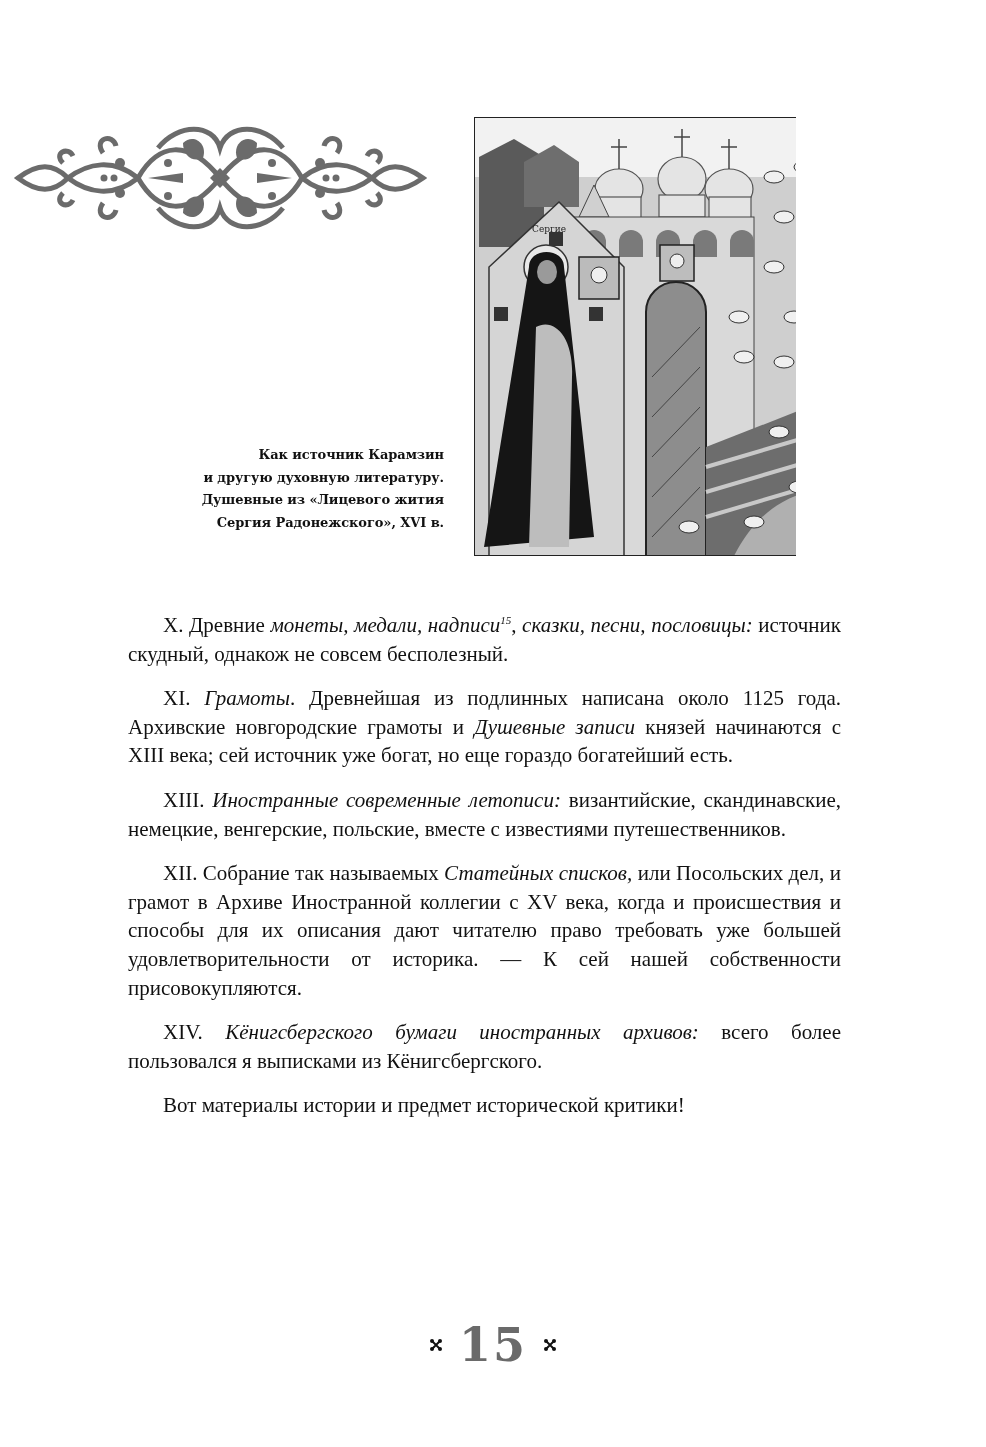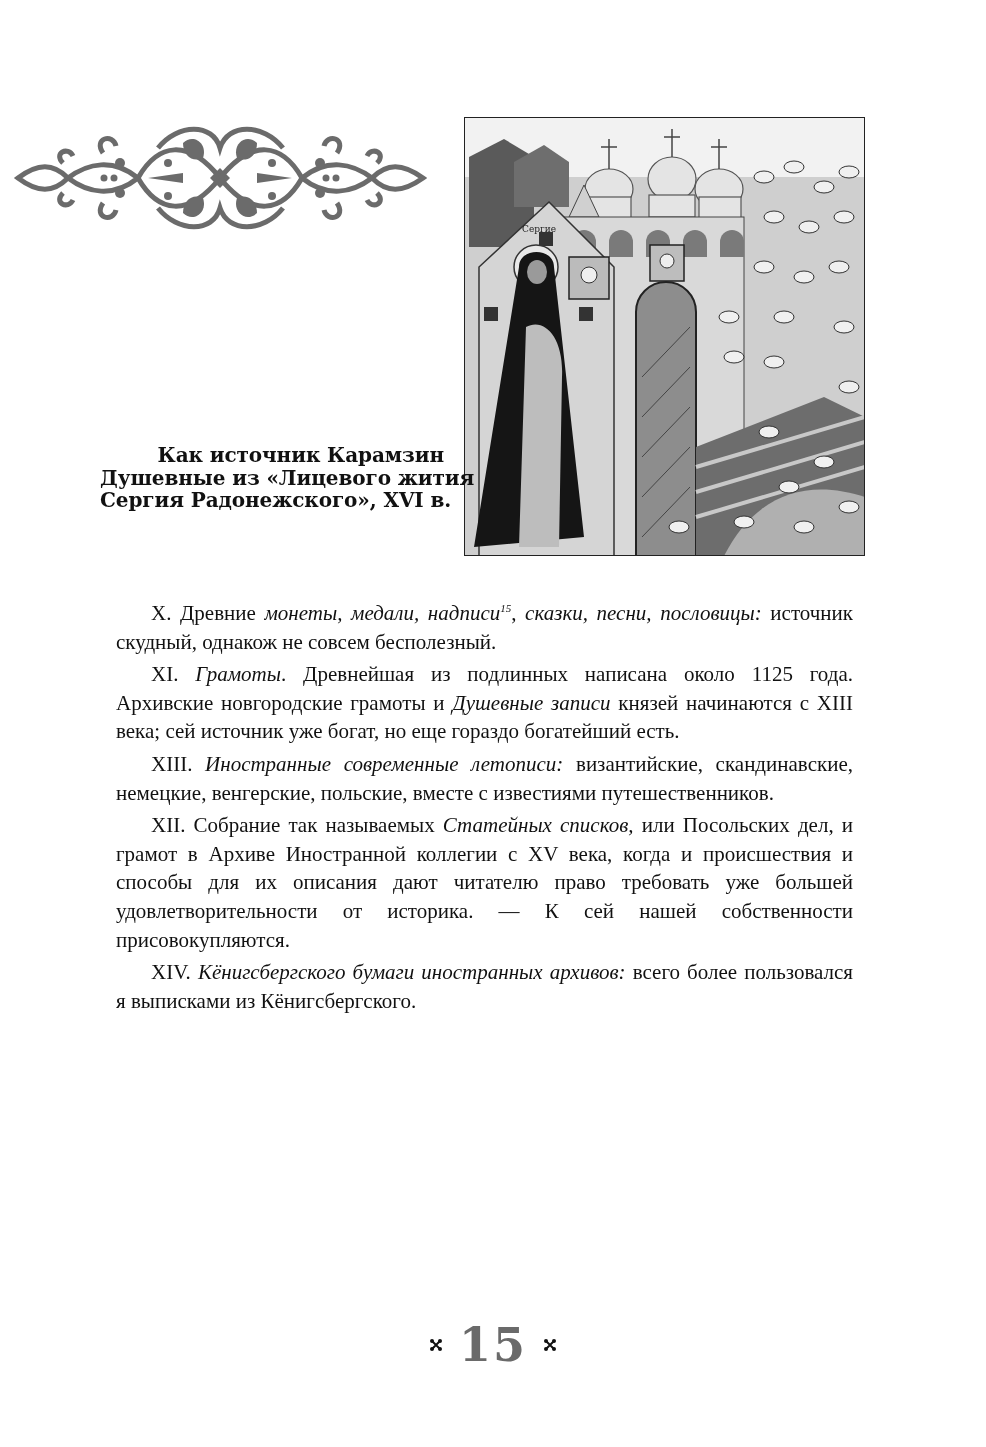--- a/index.html
+++ b/index.html
@@ -1,29 +1,29 @@
 <!DOCTYPE html>
 <html><head>
 <meta charset="utf-8">
 <style>
   html, body { margin: 0; padding: 0; background: #ffffff; }
   body { width: 986px; height: 1447px; position: relative; overflow: hidden;
          font-family: "Liberation Serif", "DejaVu Serif", serif; color: #1a1a1a; }
   .ornament { position: absolute; left: 8px; top: 118px; width: 425px; height: 118px; }
-  .figure { position: absolute; left: 464px; top: 117px; width: 401px; height: 439px;
+  .figure { position: absolute; left: 474px; top: 117px; width: 322px; height: 439px;
             background: #d8d8d8; overflow: hidden; }
   .figure svg { display: block; }
   .caption { position: absolute; left: 100px; top: 444px; width: 344px; text-align: right;
-             font-family: "DejaVu Serif", serif; font-weight: bold; font-size: 20px;
+             font-family: "DejaVu Serif", serif; font-weight: bold; font-size: 13px;
              line-height: 22.5px; color: #111; letter-spacing: -0.1px; }
   .caption .line { display: block; white-space: nowrap; }
   .body-text { position: absolute; left: 112px; top: 595px; width: 745px;
                font-family: "Liberation Serif", serif; font-size: 21px; line-height: 28.6px;
                text-align: justify; color: #111; }
-  .body-text p { margin: 4px; text-indent: 35px; }
+  .body-text p { margin: 16px; text-indent: 35px; }
   .body-text i { font-style: italic; }
   .body-text sup { font-size: 11px; line-height: 0; vertical-align: 8px; font-style: italic; }
   .folio { position: absolute; left: 0; width: 986px; top: 1318px; text-align: center; }
   .folio .num { font-family: "DejaVu Serif", serif; font-size: 46px; font-weight: bold;
                 color: #6a6a6a; letter-spacing: 2px; vertical-align: middle; }
   .folio .orn { display: inline-block; vertical-align: middle; width: 14px; height: 14px; margin: 0 12px; }
 </style>
 </head>
 <body>
 
@@ -174,39 +174,43 @@
       <ellipse cx="215" cy="410" rx="10" ry="6"></ellipse>
         <ellipse cx="280" cy="405" rx="10" ry="6"></ellipse>
       <ellipse cx="340" cy="410" rx="10" ry="6"></ellipse>
     </g>
     <rect x="0.5" y="0.5" width="400" height="438" fill="none" stroke="#222" stroke-width="1"></rect>
   </svg>
 </div>
 
 <div class="caption">
   <span class="line">Как источник Карамзин</span>
+  <span class="line">и другую духовную литературу.</span>
   <span class="line">Душевные из «Лицевого жития</span>
   <span class="line">Сергия Радонежского», XVI в.</span>
 </div>
 
 <div class="body-text">
   <p>
     <span>X. Древние </span><i>монеты, медали, надписи</i><sup>15</sup><span>, </span><i>сказки, песни, пословицы:</i><span> источник скудный, однакож не совсем бесполезный.</span>
   </p>
   <p>
     <span>XI. </span><i>Грамоты</i><span>. Древнейшая из подлинных написана около 1125 года. Архивские новгородские грамоты и </span><i>Душевные записи</i><span> князей начинаются с XIII века; сей источник уже богат, но еще гораздо богатейший есть.</span>
   </p>
   <p>
     <span>XIII. </span><i>Иностранные современные летописи:</i><span> византийские, скандинавские, немецкие, венгерские, польские, вместе с известиями путешественников.</span>
   </p>
   <p>
     <span>XII. Собрание так называемых </span><i>Статейных списков,</i><span> или Посольских дел, и грамот в Архиве Иностранной коллегии с XV века, когда и происшествия и способы для их описания дают читателю право требовать уже большей удовлетворительности от историка. — К сей нашей собственности присовокупляются.</span>
   </p>
   <p>
     <span>XIV. </span><i>Кёнигсбергского бумаги иностранных архивов:</i><span> всего более пользовался я выписками из Кёнигсбергского.</span>
+  </p>
+  <p>
+    <span>Вот материалы истории и предмет исторической критики!</span>
   </p>
 </div>
 
 <div class="folio">
   <svg class="orn" viewBox="0 0 14 14">
     <g fill="#111">
         <circle cx="3" cy="3" r="2"></circle>
         <circle cx="11" cy="3" r="2"></circle>
         <circle cx="3" cy="11" r="2"></circle>
         <circle cx="11" cy="11" r="2"></circle>

